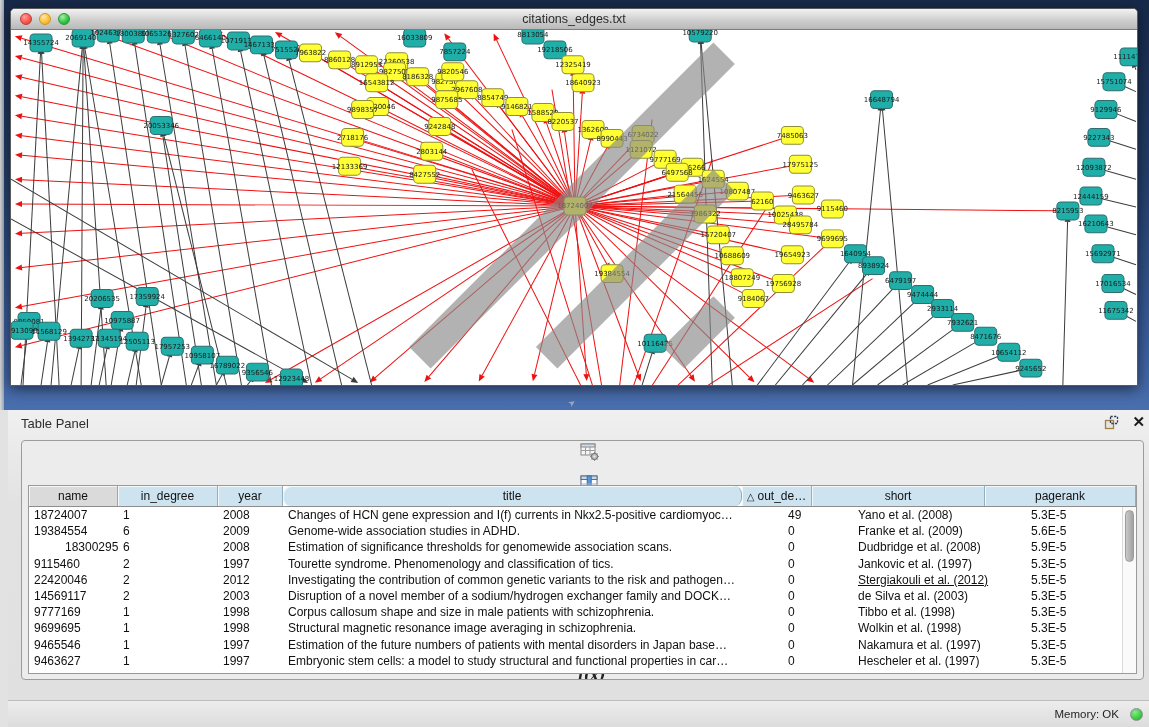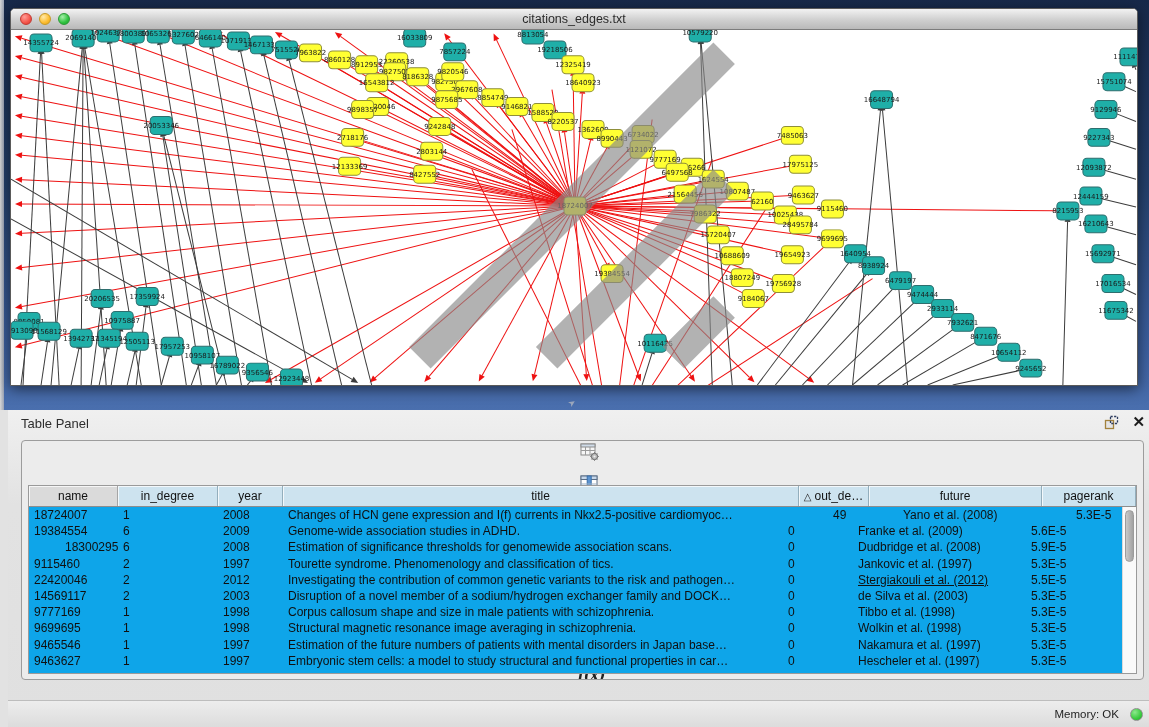--- a/index.html
+++ b/index.html
@@ -49,21 +49,21 @@
   .tool-btn { width:24px; height:24px; display:flex; align-items:center; justify-content:center; }
   .fx { font-family:"DejaVu Serif", serif; font-style:italic; font-weight:bold; font-size:14px; color:#222; }
   .combo { position:relative; margin-left:8px; width:396px; height:23px; background:#fff;
     border:1px solid #ababab; border-radius:5px; box-shadow:inset 0 1px 2px rgba(0,0,0,.12); }
   .combo .combo-text { position:absolute; left:9px; top:3px; font-size:13px; color:#111; }
   .combo .stepper { position:absolute; right:8px; top:4px; display:flex; flex-direction:column; gap:2px; }
   .tri-up   { width:0;height:0;border-left:4px solid transparent;border-right:4px solid transparent;border-bottom:5px solid #555; }
   .tri-down { width:0;height:0;border-left:4px solid transparent;border-right:4px solid transparent;border-top:5px solid #555; }
 
   
-  .grid { position:absolute; left:6px; right:6px; top:44px; bottom:5px; background:#0ea5e9;
+  .grid { position:absolute; left:6px; right:6px; top:44px; bottom:5px; background:#ffffff;
     border:1px solid #9a9a9a; overflow:hidden; }
   .ghead { display:flex; height:21px; border-bottom:1px solid #8d8d8d; }
   .hcell { flex:0 0 auto; display:flex; align-items:center; justify-content:center;
     font-size:12px; color:#111; background:#cde3ef;
     border-right:1px solid #93aebc; box-shadow:inset 1px 1px 0 rgba(255,255,255,.75); white-space:nowrap; overflow:hidden; }
   .hcell.gray { background:#dadada; border-right:1px solid #a5a5a5; }
   .hcell .sortg { font-size:10px; margin-right:3px; color:#222; }
   .gbody { position:relative; }
   .trow { display:flex; height:16.2px; align-items:center; }
   .tcell { flex:0 0 auto; font-size:12px; color:#101010; padding-left:5px;
@@ -898,32 +898,32 @@
               <span class="tri-down"></span>
           </span>
         </div>
       </div>
 
       <div class="grid">
         <div class="ghead" id="ghead">
             <div class="hcell gray" style="width: 89px;">name</div>
             <div class="hcell" style="width: 100px;">in_degree</div>
             <div class="hcell" style="width: 65px;">year</div>
-            <div class="hcell" style="width: 516px;">title</div>
+            <div class="hcell" style="width: 459px; border-radius: 8px;">title</div>
             <div class="hcell" style="width: 70px;"><span class="sortg">△</span>out_de…</div>
-            <div class="hcell" style="width: 173px;">future</div>
+            <div class="hcell" style="width: 173px;">short</div>
             <div class="hcell" style="width: 88px; flex: 1 0 auto;">pagerank</div>
           </div>
         <div class="gbody" id="gbody">
             <div class="trow">
               <div class="tcell" style="width: 89px;">18724007</div>
               <div class="tcell" style="width: 100px;">1</div>
               <div class="tcell" style="width: 65px;">2008</div>
               <div class="tcell" style="width: 500px;">Changes of HCN gene expression and I(f) currents in Nkx2.5-positive cardiomyoc…</div>
-              <div class="tcell" style="width: 70px; margin-left: 45px;">49</div>
+              <div class="tcell" style="width: 70px;">49</div>
               <div class="tcell" style="width: 173px;">Yano et al. (2008)</div>
               <div class="tcell" style="width: 88px; flex: 1 0 auto;">5.3E-5</div>
             </div>
             <div class="trow">
               <div class="tcell" style="width: 89px;">19384554</div>
               <div class="tcell" style="width: 100px;">6</div>
               <div class="tcell" style="width: 65px;">2009</div>
               <div class="tcell" style="width: 500px;">Genome-wide association studies in ADHD.</div>
               <div class="tcell" style="width: 70px;">0</div>
               <div class="tcell" style="width: 173px;">Franke et al. (2009)</div>

